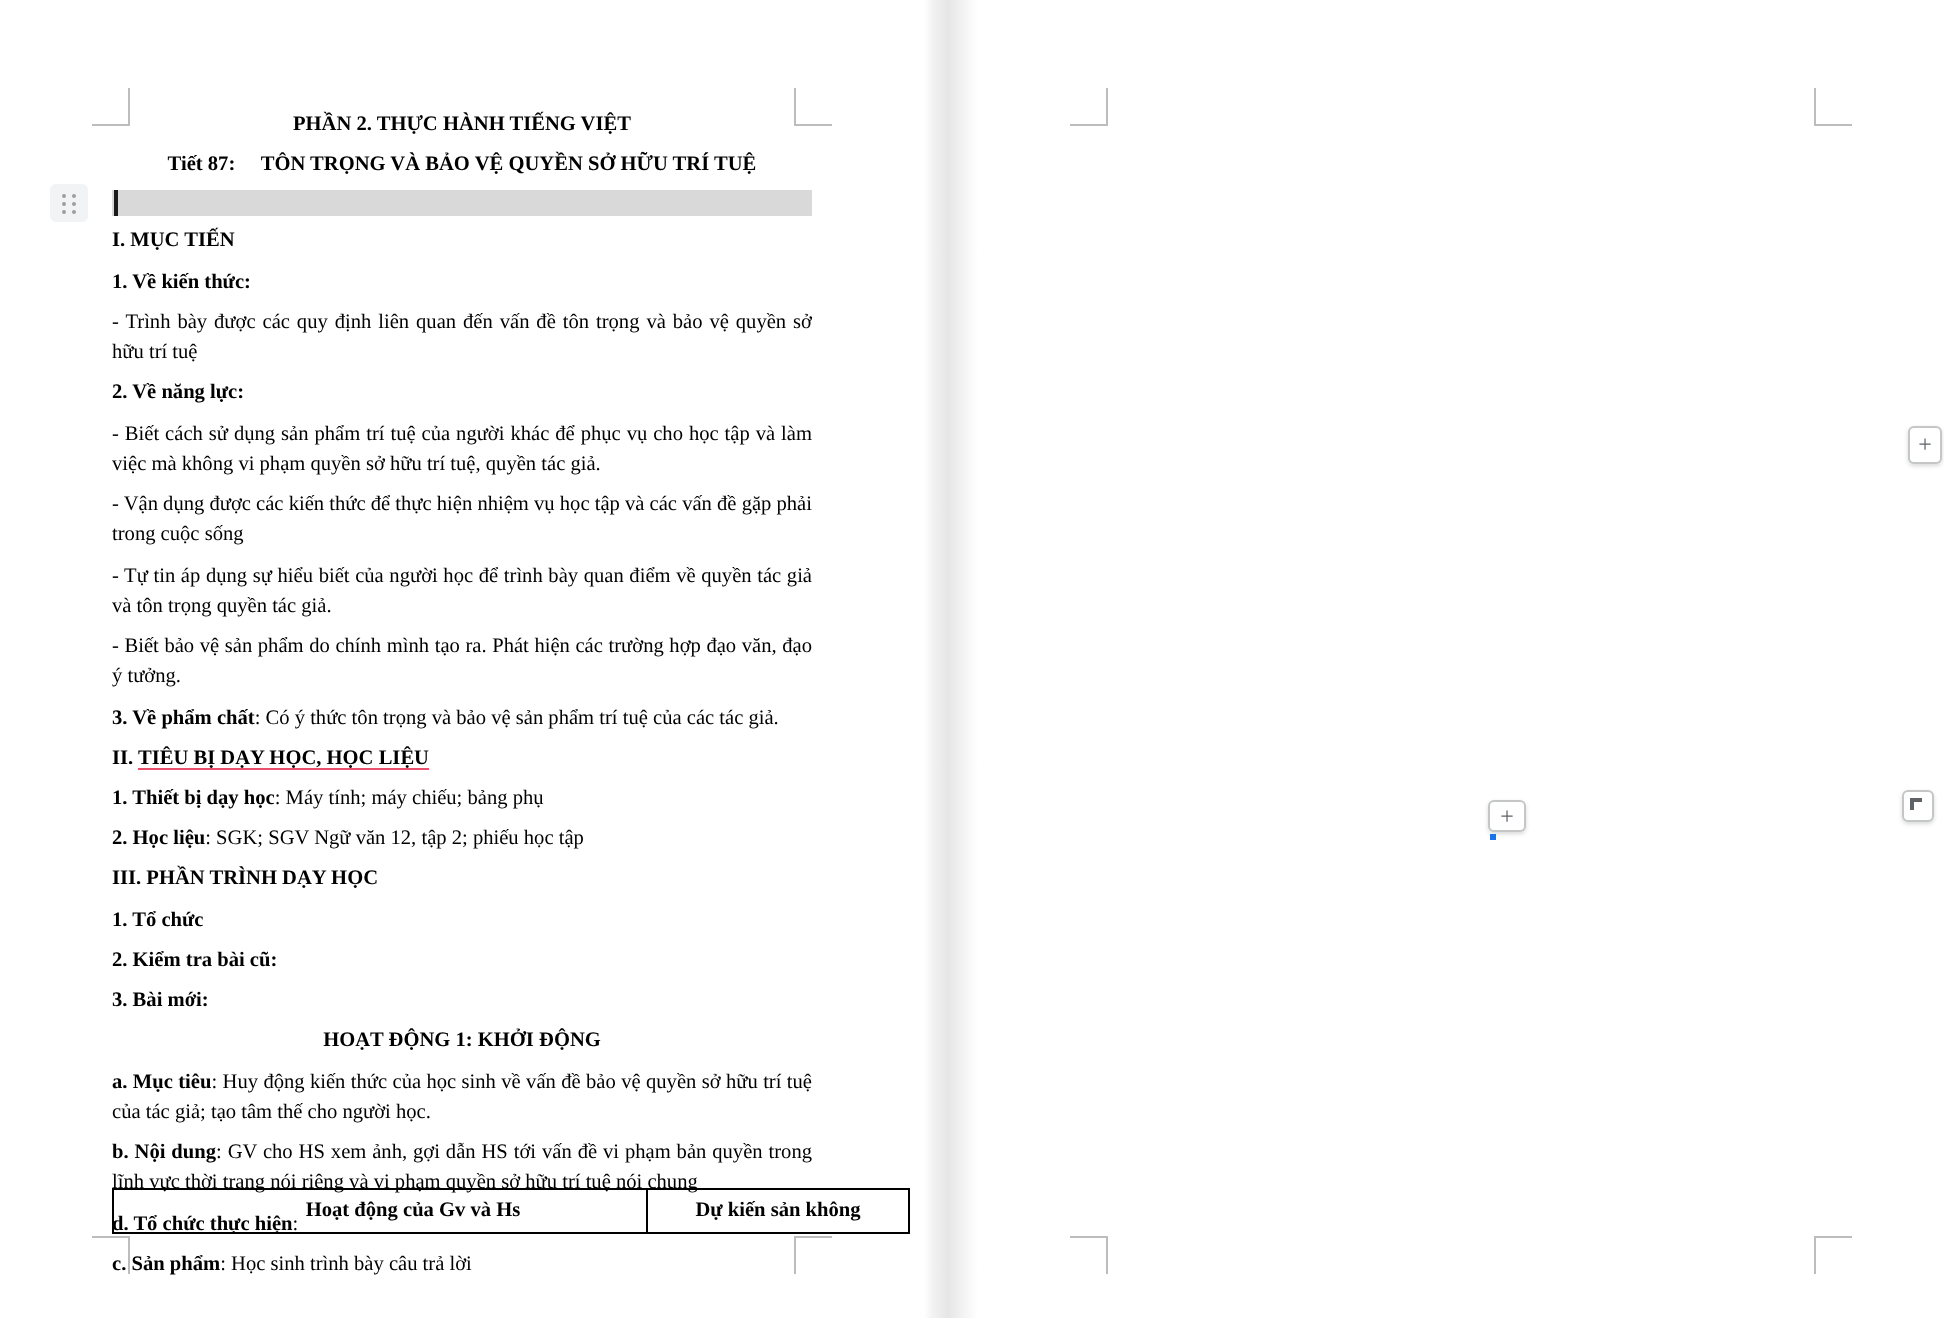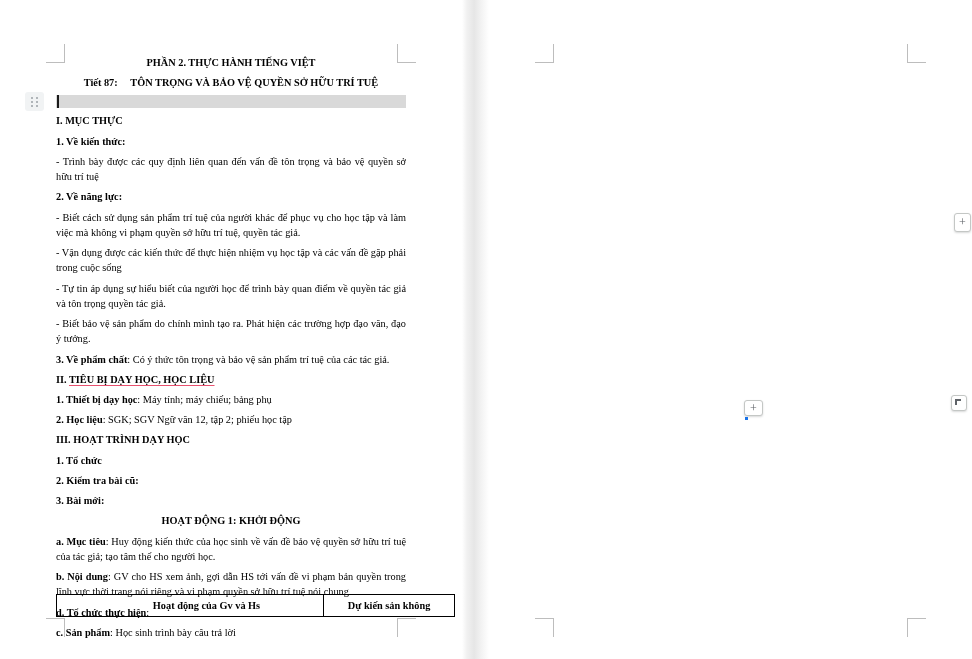--- a/index.html
+++ b/index.html
@@ -168,21 +168,21 @@
       <p class="line ctr b">PHẦN 2. THỰC HÀNH TIẾNG VIỆT</p>
 
       <p class="line ctr b">
         <span>Tiết 87:</span>
         &nbsp;&nbsp;&nbsp;
         <span>TÔN TRỌNG VÀ BẢO VỆ QUYỀN SỞ HỮU TRÍ TUỆ</span>
       </p>
 
       <span class="hl-gray"></span>
 
-      <p class="line b">I. MỤC THỰC</p>
+      <p class="line b">I. MỤC TIẾN</p>
       <p class="line b">1. Về kiến thức:</p>
       <p class="line">- Trình bày được các quy định liên quan đến vấn đề tôn trọng và bảo vệ quyền sở hữu trí tuệ</p>
 
       <p class="line b">2. Về năng lực:</p>
       <p class="line">- Biết cách sử dụng sản phẩm trí tuệ của người khác để phục vụ cho học tập và làm việc mà không vi phạm quyền sở hữu trí tuệ, quyền tác giả.</p>
       <p class="line">- Vận dụng được các kiến thức để thực hiện nhiệm vụ học tập và các vấn đề gặp phải trong cuộc sống</p>
       <p class="line">- Tự tin áp dụng sự hiểu biết của người học để trình bày quan điểm về quyền tác giả và tôn trọng quyền tác giả.</p>
       <p class="line">- Biết bảo vệ sản phẩm do chính mình tạo ra. Phát hiện các trường hợp đạo văn, đạo ý tưởng.</p>
 
       <p class="line">
@@ -192,21 +192,21 @@
       <p class="line b">
         <span>II. </span><span class="redunder">TIÊU BỊ DẠY HỌC, HỌC LIỆU</span>
       </p>
       <p class="line">
         <span class="b">1. Thiết bị dạy học</span><span>: Máy tính; máy chiếu; bảng phụ</span>
       </p>
       <p class="line">
         <span class="b">2. Học liệu</span><span>: SGK; SGV Ngữ văn 12, tập 2;  phiếu học tập</span>
       </p>
 
-      <p class="line b">III. HOẠT TRÌNH DẠY HỌC</p>
+      <p class="line b">III. PHẦN TRÌNH DẠY HỌC</p>
       <p class="line b">1. Tổ chức</p>
       <p class="line b">2. Kiểm tra bài cũ:</p>
       <p class="line b">3. Bài mới:</p>
 
       <p class="line ctr b">HOẠT ĐỘNG 1: KHỞI ĐỘNG</p>
 
       <p class="line">
         <span class="b">a. Mục tiêu</span><span>: Huy động kiến thức của học sinh về vấn đề bảo vệ quyền sở hữu trí tuệ của tác giả; tạo tâm thế cho người học.</span>
       </p>
       <p class="line">

